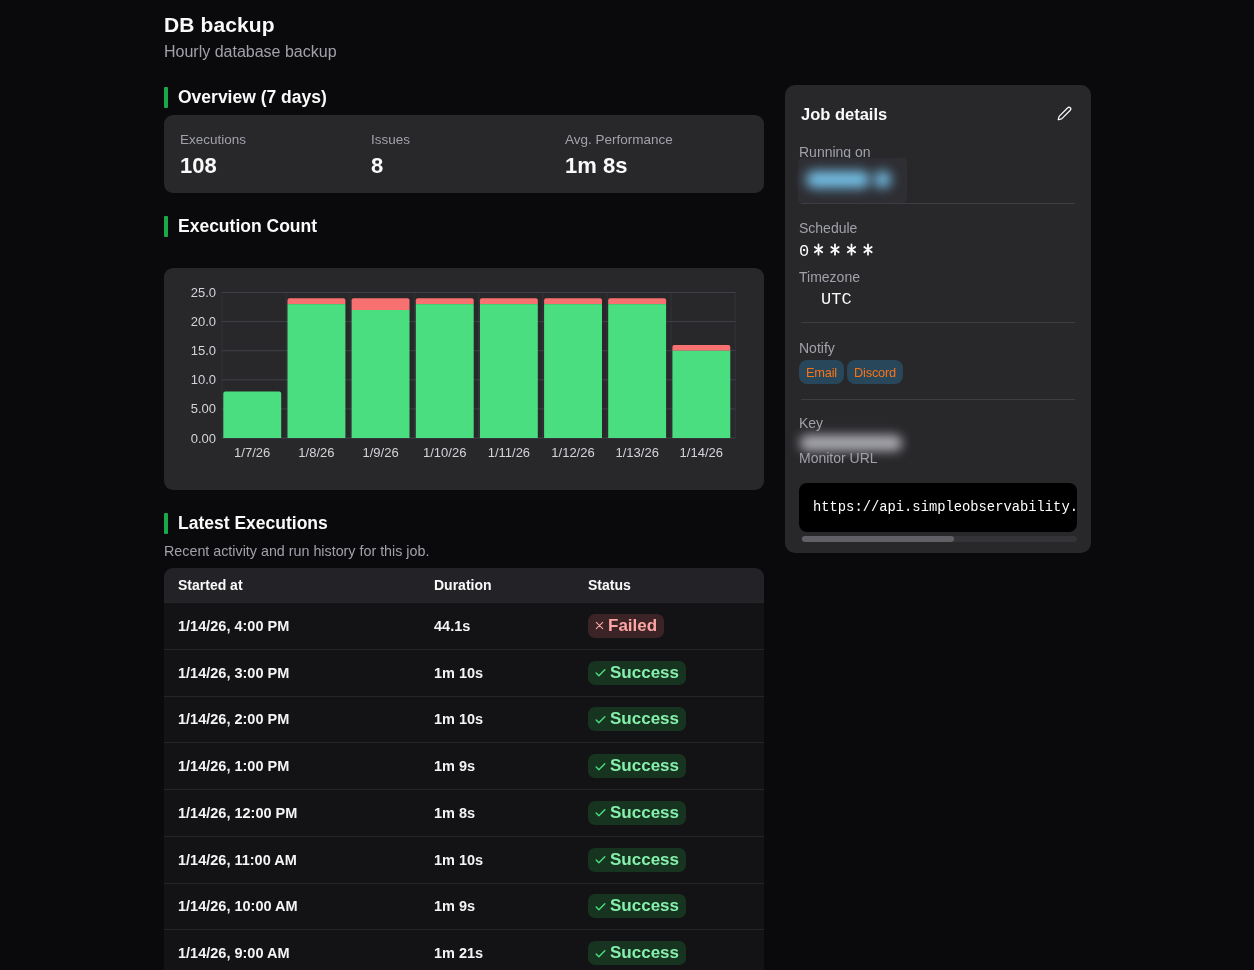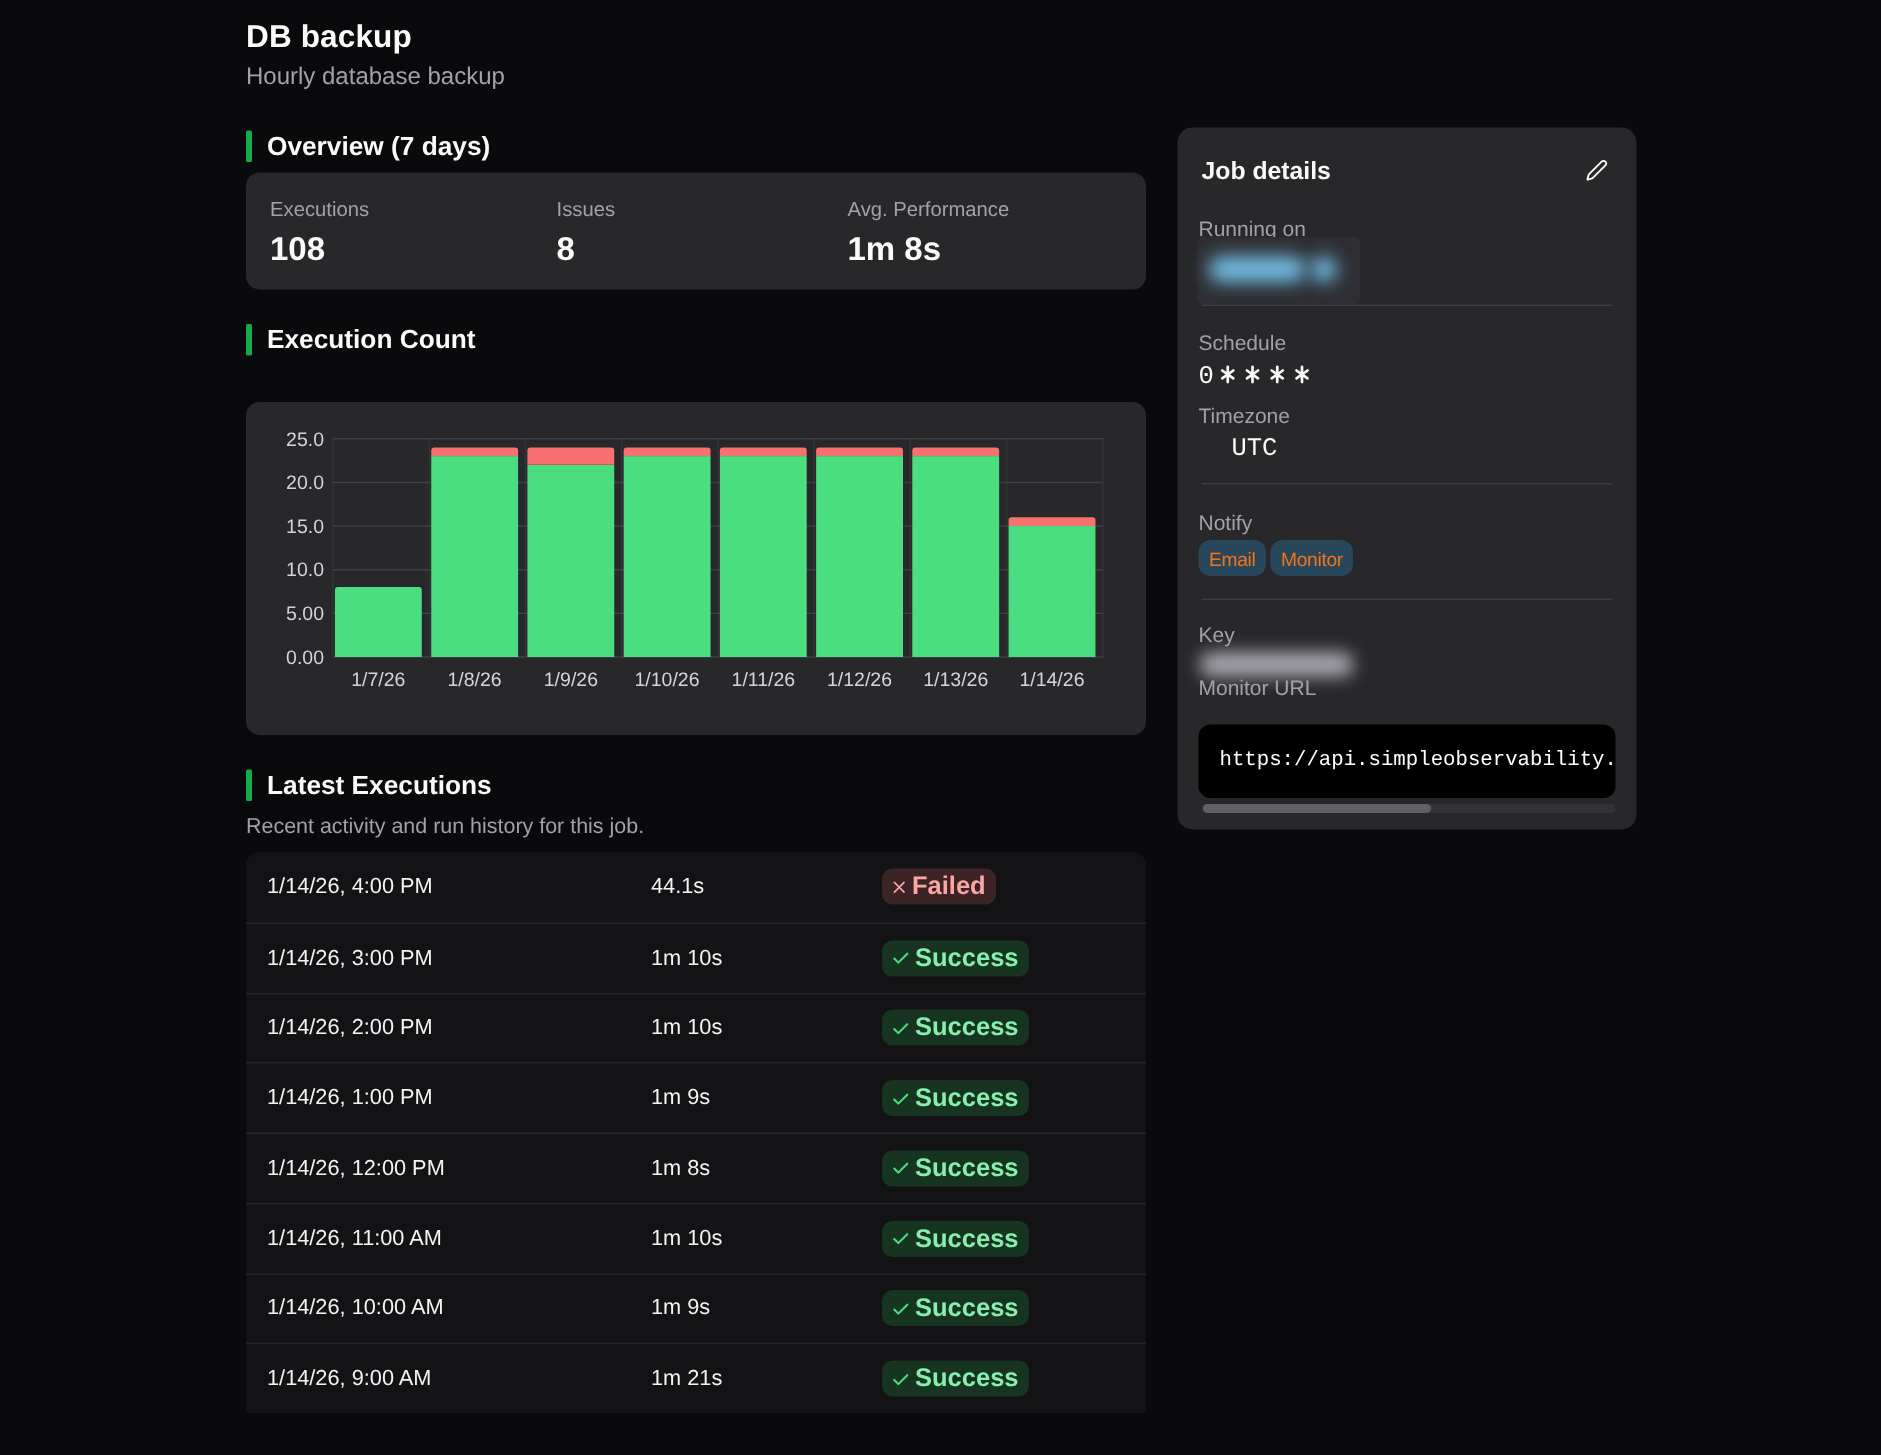--- a/index.html
+++ b/index.html
@@ -25,21 +25,21 @@
 
   
   .tbl { width:600px; border-radius:9px 9px 0 0; overflow:hidden; background:#131316; }
   .thead { height:34px; background:#232327; display:flex; align-items:center; }
   .trow { height:46.75px; display:flex; align-items:center; border-top:1px solid #26262a; }
   .trow:first-of-type { border-top:none; }
   .c1 { width:270px; padding-left:14px; }
   .c2 { width:154px; }
   .c3 { flex:1; }
   .thead div { font-size:14px; font-weight:700; color:#fafafa; }
-  .trow .c1, .trow .c2 { font-size:14.5px; font-weight:400; color:#f4f4f5; }
+  .trow .c1, .trow .c2 { font-size:14.5px; font-weight:700; color:#f4f4f5; }
   .badge { display:inline-flex; align-items:center; height:24px; padding:0 7px 0 6px;
     border-radius:7px; font-size:17px; font-weight:700; }
   .badge svg { margin-right:3px; }
   .b-ok { background:#16341f; color:#86efac; }
   .b-fail { background:#3c2325; color:#fca5a5; }
 
   
   .scard { width:306px; height:468px; background:#28282b; border-radius:10px; padding:20px; position:relative; }
   .scard h2 { font-size:16.5px; font-weight:700; color:#fafafa; }
   .lbl { font-size:14px; color:#a1a1aa; }
@@ -132,20 +132,25 @@
       <text x="537.3" y="189" text-anchor="middle" font-size="13" fill="#d4d4d8" font-family="Liberation Sans" font-weight="500">1/14/26</text>
       </svg>
     </div>
 
     <div class="sechead abs" style="left:0; top:513px;">
         <div class="bar"></div>
         <div class="t">Latest Executions</div>
       </div>
     <div class="secsub abs" style="left:0; top:543px;">Recent activity and run history for this job.</div>
     <div class="tbl abs" style="left:0; top:568px;">
+      <div class="thead">
+          <div class="c1">Started at</div>
+          <div class="c2">Duration</div>
+          <div class="c3">Status</div>
+        </div>
       <div class="trow">
           <div class="c1">1/14/26, 4:00 PM</div>
           <div class="c2">44.1s</div>
           <div class="c3"><span class="badge b-fail"><svg width="11" height="11" viewBox="0 0 24 24" fill="none" stroke="#f9a8a8" stroke-width="2.4" stroke-linecap="round">
                 <path d="M5 5l14 14M19 5L5 19"></path>
               </svg>Failed</span></div>
         </div>
       <div class="trow">
           <div class="c1">1/14/26, 3:00 PM</div>
           <div class="c2">1m 10s</div>
@@ -226,21 +231,21 @@
           <g transform="translate(83,8.6)">
               <path d="M0 -5.1 V5.1 M-3.7 -2.6 L3.7 2.6 M-3.7 2.6 L3.7 -2.6"></path>
             </g>
         </g>
       </svg>
       <div class="lbl abs" style="left:14px; top:184px;">Timezone</div>
       <div class="mono abs" style="left:14px; top:205px; font-size:17px;margin-left:22px;">UTC</div>
       <div class="divider abs" style="left:16px; top:237px; width:274px;"></div>
       <div class="lbl abs" style="left:14px; top:255px;">Notify</div>
       <div class="abs" style="left:14px; top:275px;">
-        <span class="nbadge">Email</span><span class="nbadge" style="margin-left:3px;">Monitor</span>
+        <span class="nbadge">Email</span><span class="nbadge" style="margin-left:3px;">Discord</span>
       </div>
       <div class="divider abs" style="left:16px; top:314px; width:274px;"></div>
       <div class="lbl abs" style="left:14px; top:330px;">Key</div>
       <div class="abs" style="left:15px; top:350px; width:102px; height:16px; background:#ababb2; border-radius:7px; filter:blur(5.5px);"></div>
       <div class="lbl abs" style="left:14px; top:365px;">Monitor URL</div>
       <div class="urlbox">
           <div class="txt">https://api.simpleobservability.app/api/v1/monitors/db-backup</div>
         </div>
       <div class="sbtrack">
           <div class="sbthumb"></div>

